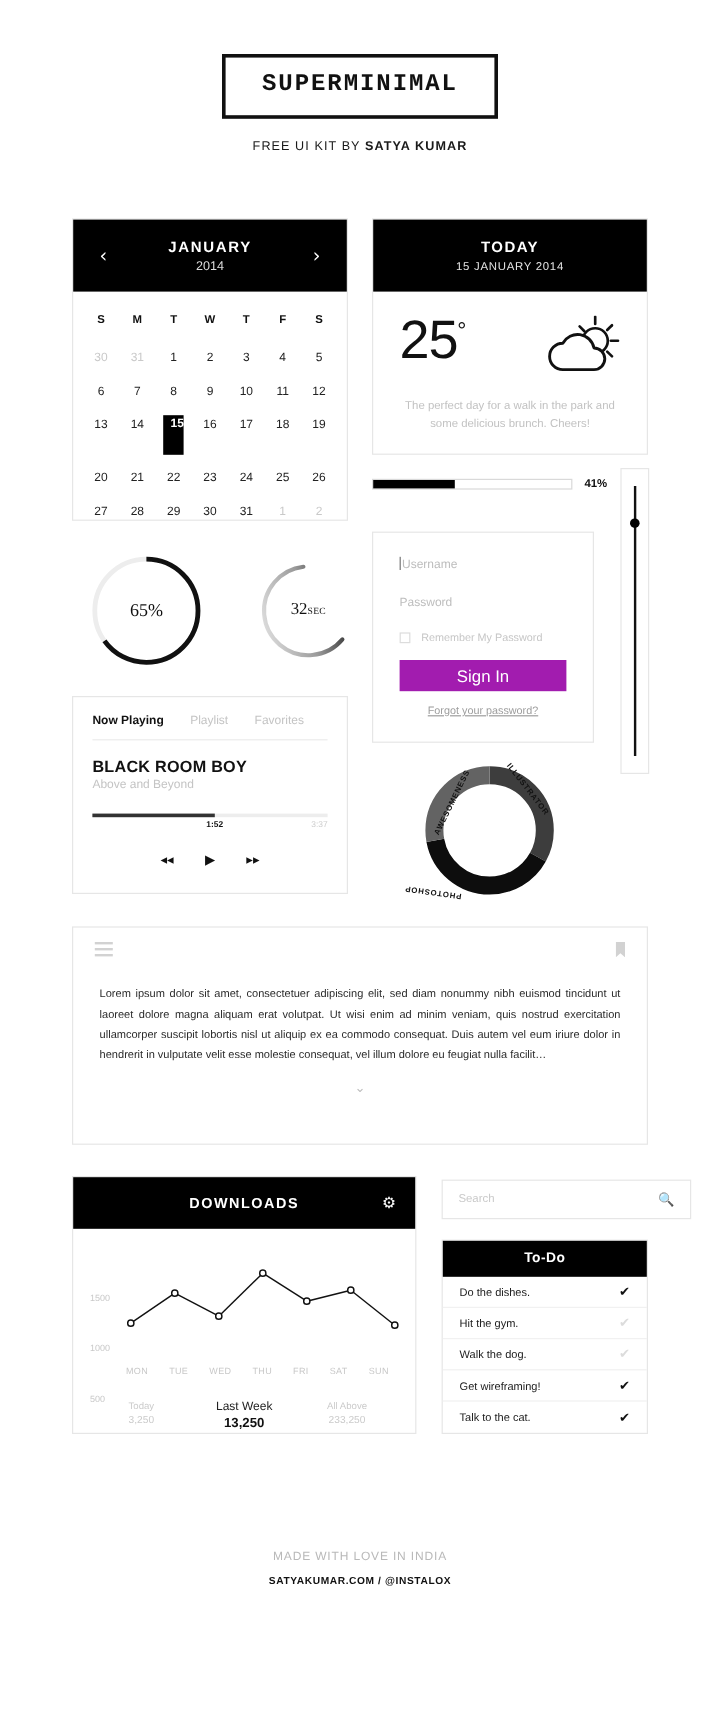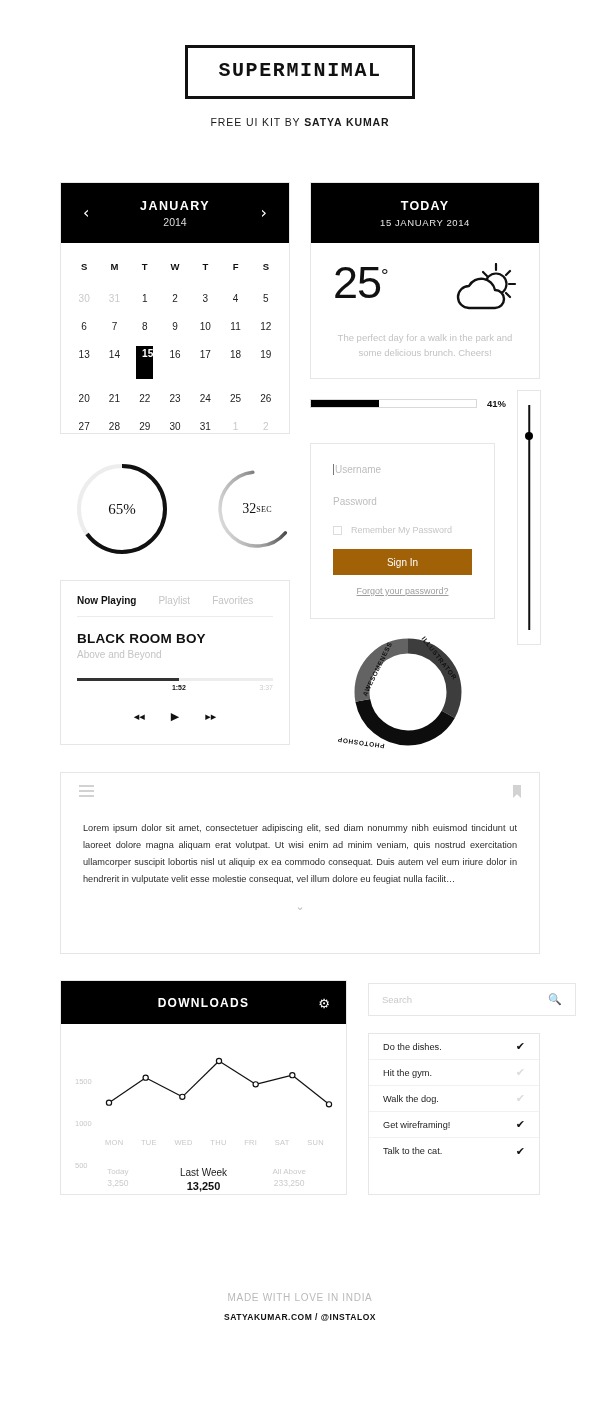--- a/index.html
+++ b/index.html
@@ -124,21 +124,21 @@
   .mp-ctrls { display: flex; justify-content: center; align-items: center; gap: 26px; margin-top: 14px; font-size: 11px; }
   .mp-btn { cursor: pointer; color: #111; font-family: "DejaVu Sans", sans-serif; }
 
   
   #login { left: 310px; top: 443px; width: 185px; height: 176px; }
   .lg-field { margin: 0 22px; padding: 13px 0 7px; font-size: 10px; color: #bdbdbd; border-bottom: 1px solid transparent; cursor: text; }
   .lg-field.first { padding-top: 20px; position: relative; }
   .lg-caret { display: inline-block; width: 1px; height: 11px; background: #777; vertical-align: -2px; margin-right: 1px; }
   .lg-remember { margin: 10px 22px 0; display: flex; align-items: center; gap: 9px; font-size: 9px; color: #c6c6c6; cursor: pointer; }
   .lg-box { width: 9px; height: 9px; border: 1px solid #dcdcdc; }
-  .lg-signin { margin: 14px 22px 0; height: 26px; background: #a16207; color: #fff; font-size: 10px; display: flex; align-items: center; justify-content: center; cursor: pointer; }
+  .lg-signin { margin: 14px 22px 0; height: 26px; background: #a21caf; color: #fff; font-size: 14px; display: flex; align-items: center; justify-content: center; cursor: pointer; }
   .lg-forgot { margin-top: 11px; text-align: center; font-size: 9px; color: #9d9d9d; text-decoration: underline; cursor: pointer; }
 
   
   #donut { position: absolute; left: 348px; top: 632px; width: 120px; height: 120px; }
   .donut-svg { position: absolute; left: 0; top: 0; }
   .donut-lbl { position: absolute; font-size: 6.5px; font-weight: 700; letter-spacing: 0.7px; color: #111; white-space: nowrap; }
   #lbl-illus { left: 78px; top: 3px; transform: rotate(52deg); transform-origin: left top; }
   #lbl-aweso { left: 13px; top: 62px; transform: rotate(-64deg); transform-origin: left top; }
   #lbl-photo { left: 36px; top: 118px; transform: rotate(188deg); transform-origin: left top; }
 
@@ -428,20 +428,23 @@
         </div>
       </div>
   </div>
 
   <div class="card" id="search">
     <span class="se-text">Search</span>
     <span class="se-icon">🔍</span>
   </div>
 
   <div class="card" id="todo">
+    <div class="card-header">
+      <span class="td-title">To-Do</span>
+    </div>
     <div id="todo-list">
         <div class="td-row">
           <span class="td-text">Do the dishes.</span>
           <span class="td-check">✔</span>
         </div>
         <div class="td-row">
           <span class="td-text">Hit the gym.</span>
           <span class="td-check off">✔</span>
         </div>
         <div class="td-row">

